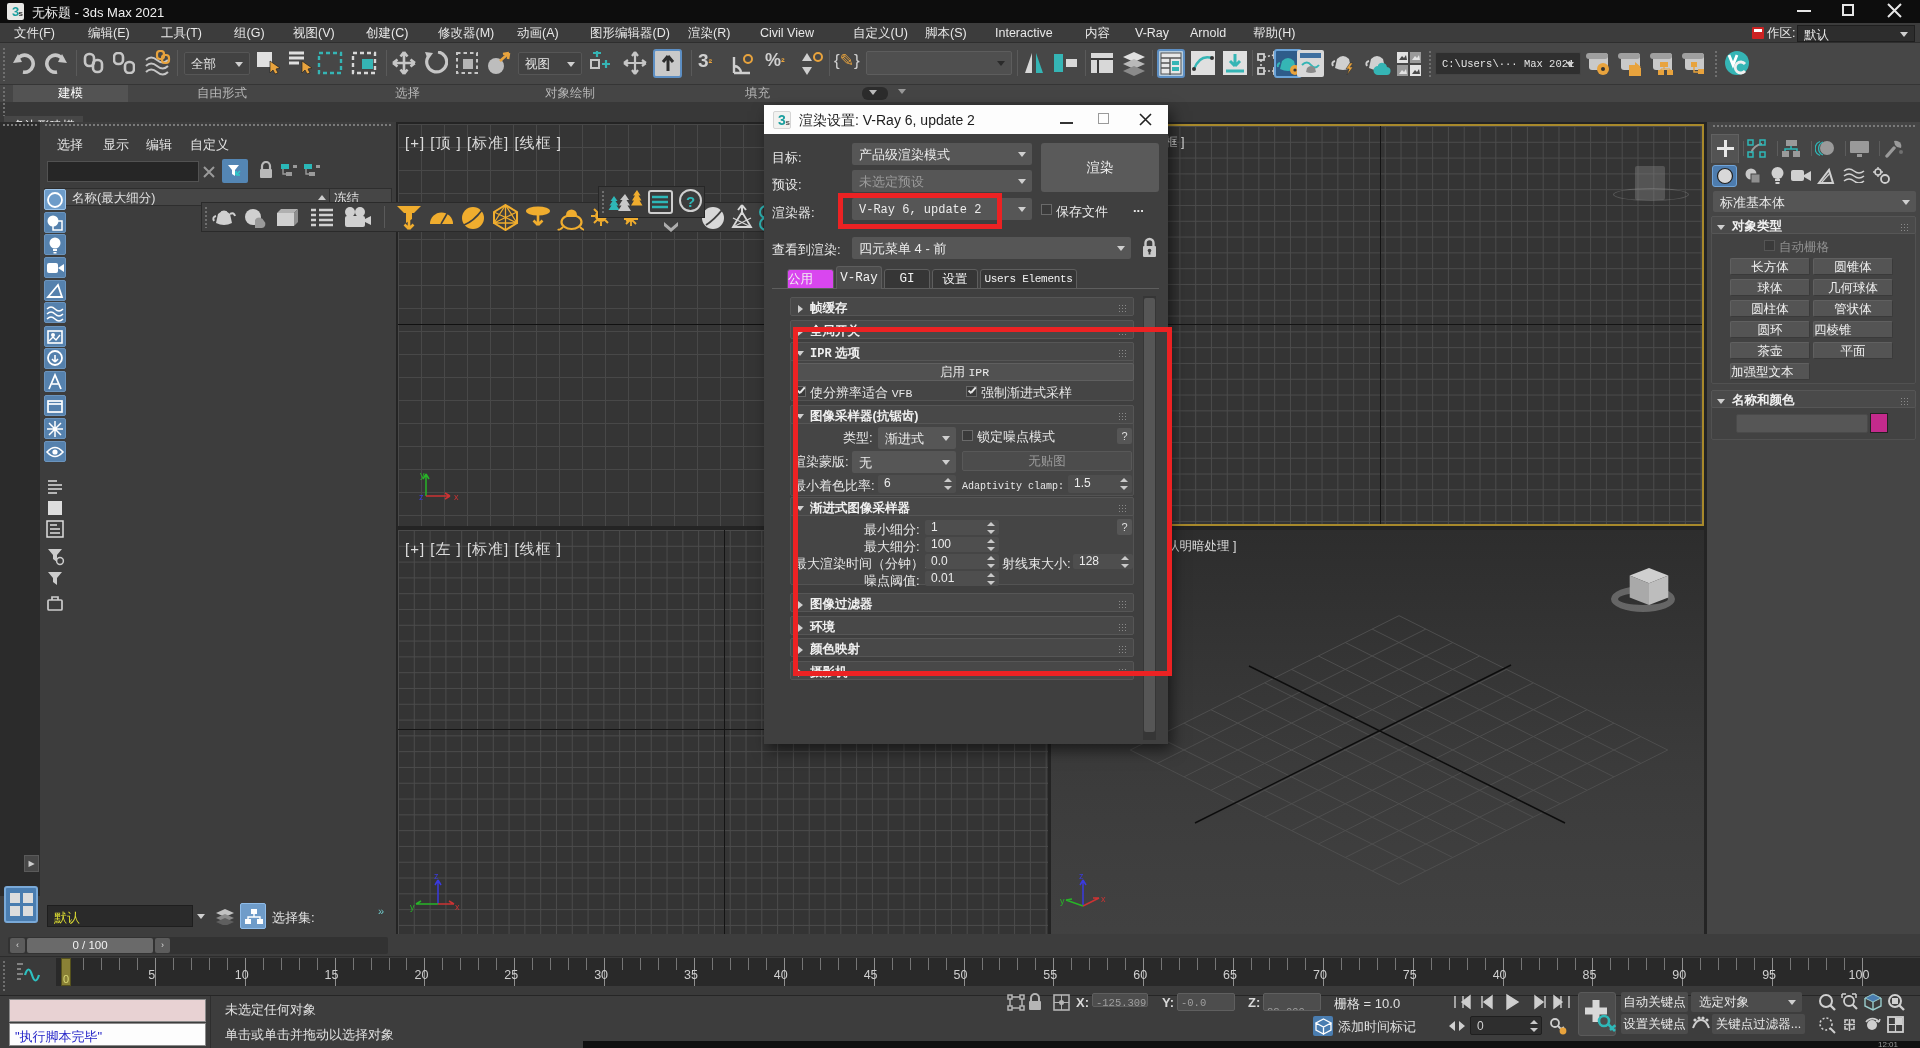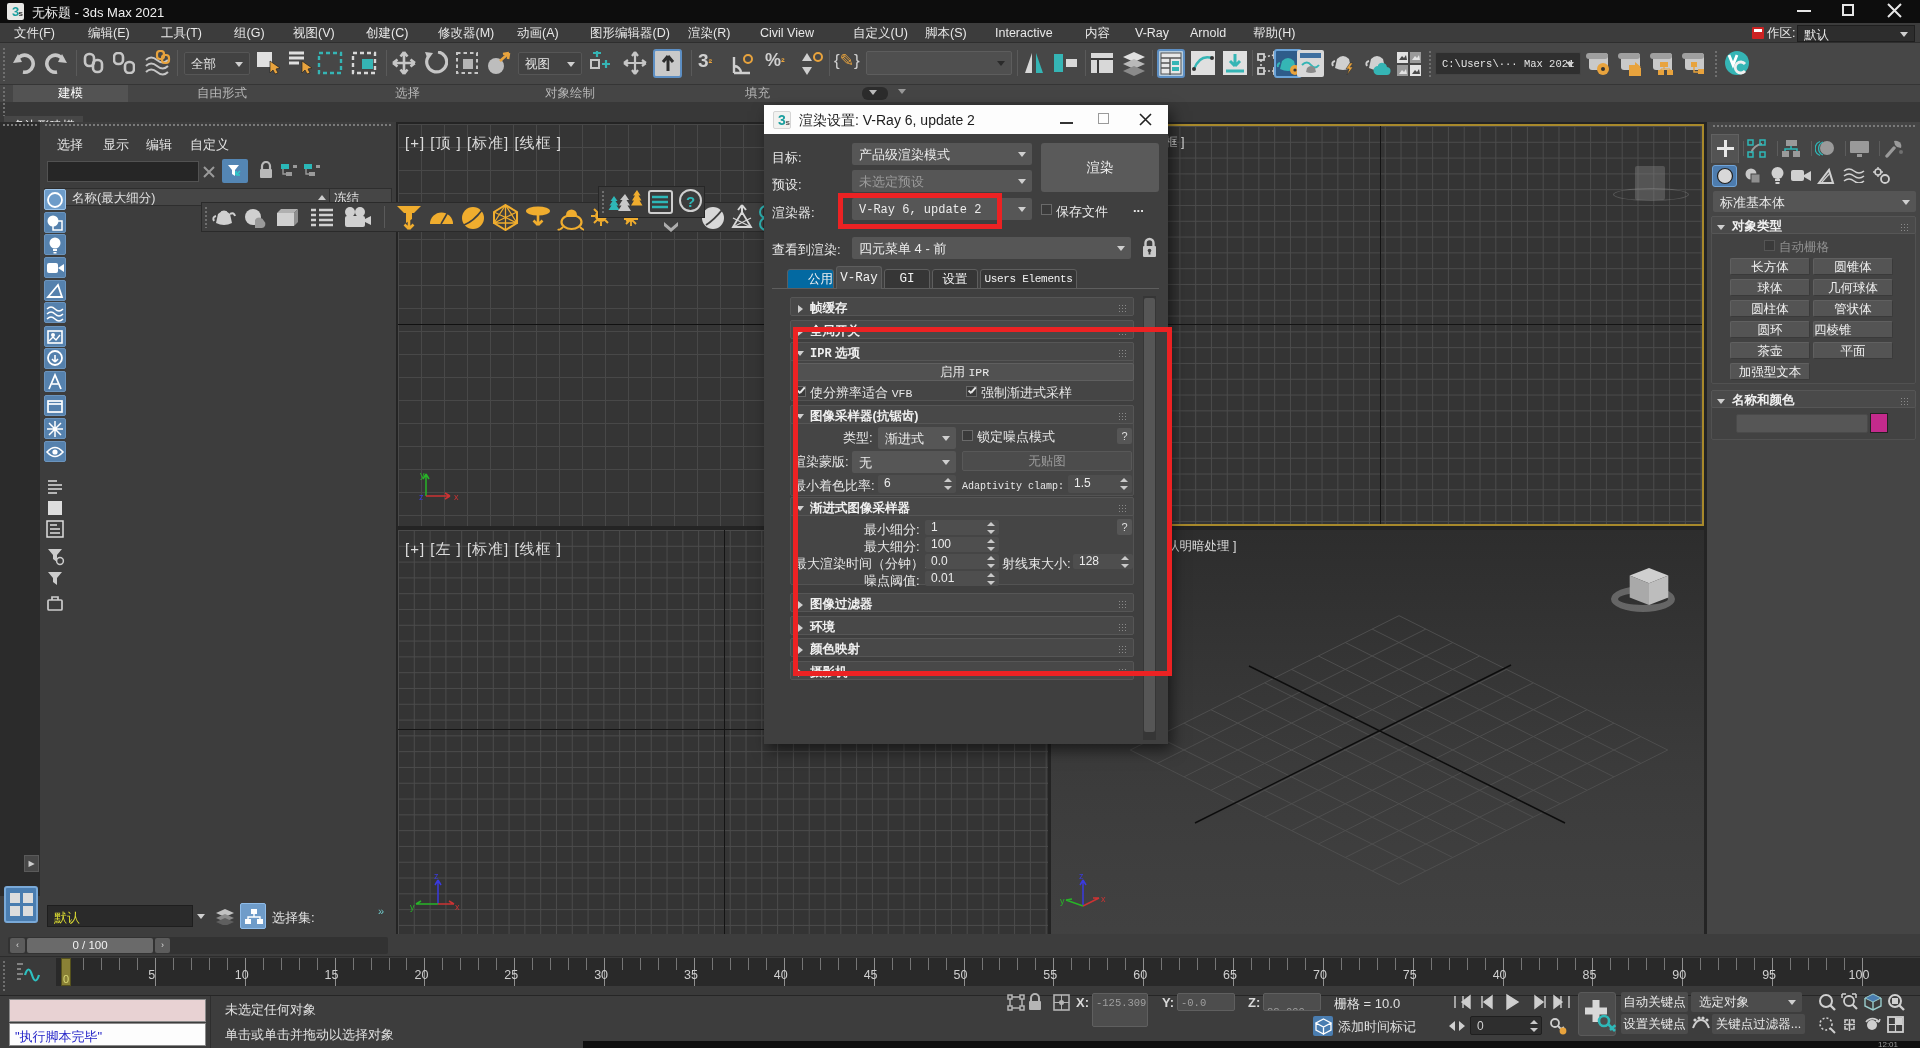--- a/index.html
+++ b/index.html
@@ -679,21 +679,21 @@
       <div class="abs btn3d" style="left:1730px;top:258px;width:80px;height:17px;color:#f0f0f0;font-size:12.5px;text-align:center;line-height:16px">长方体</div>
       <div class="abs btn3d" style="left:1813px;top:258px;width:80px;height:17px;color:#f0f0f0;font-size:12.5px;text-align:center;line-height:16px">圆锥体</div>
       <div class="abs btn3d" style="left:1730px;top:279px;width:80px;height:17px;color:#f0f0f0;font-size:12.5px;text-align:center;line-height:16px">球体</div>
       <div class="abs btn3d" style="left:1813px;top:279px;width:80px;height:17px;color:#f0f0f0;font-size:12.5px;text-align:center;line-height:16px">几何球体</div>
       <div class="abs btn3d" style="left:1730px;top:300px;width:80px;height:17px;color:#f0f0f0;font-size:12.5px;text-align:center;line-height:16px">圆柱体</div>
       <div class="abs btn3d" style="left:1813px;top:300px;width:80px;height:17px;color:#f0f0f0;font-size:12.5px;text-align:center;line-height:16px">管状体</div>
       <div class="abs btn3d" style="left:1730px;top:321px;width:80px;height:17px;color:#f0f0f0;font-size:12.5px;text-align:center;line-height:16px">圆环</div>
       <div class="abs btn3d" style="left:1813px;top:321px;width:80px;height:17px;color:#f0f0f0;font-size:12.5px;text-align:left;line-height:16px">四棱锥</div>
       <div class="abs btn3d" style="left:1730px;top:342px;width:80px;height:17px;color:#f0f0f0;font-size:12.5px;text-align:center;line-height:16px">茶壶</div>
       <div class="abs btn3d" style="left:1813px;top:342px;width:80px;height:17px;color:#f0f0f0;font-size:12.5px;text-align:center;line-height:16px">平面</div>
-      <div class="abs btn3d" style="left:1730px;top:363px;width:80px;height:17px;color:#f0f0f0;font-size:12.5px;text-align:center;line-height:16px">加强型文本</div>
+      <div class="abs btn3d" style="left:1730px;top:363px;width:80px;height:17px;color:#f0f0f0;font-size:12.5px;text-align:left;line-height:16px">加强型文本</div>
       <div class="abs" style="left:1711px;top:390px;width:205px;height:50px;background:#424242;border:1px solid #515151;border-radius:2px"></div>
       <div class="abs" style="left:1711px;top:390px;width:205px;height:18px;background:#4a4a4a;border:1px solid #565656;border-radius:2px">
         <span class="darrow"></span>
         <span style="position:absolute;left:20px;top:1px;font-weight:bold;font-size:12.5px;color:#f0f0f0">名称和颜色</span>
         <span class="grip"></span>
       </div>
       <div class="abs" style="left:1736px;top:414px;width:132px;height:19px;background:#565656;border:1px solid #4a4a4a;border-radius:2px"></div>
       <div class="abs" style="left:1870px;top:413px;width:18px;height:20px;background:#c42a8c;border:1px solid #222"></div>
     </div>
 
@@ -883,21 +883,21 @@
       <svg class="abs" style="left:1026px;top:992px" width="18" height="20">
         <rect x="3" y="9" width="12" height="9" rx="1" fill="#b5b5b5"></rect>
         <path d="M5 9 v-3 a4 4 0 0 1 8 0 v3" stroke="#b5b5b5" stroke-width="2" fill="none"></path>
       </svg>
       <svg class="abs" style="left:1051px;top:992px" width="22" height="20">
         <rect x="3" y="3" width="15" height="15" fill="none" stroke="#b5b5b5" stroke-width="1.6"></rect>
         <circle cx="10.5" cy="10.5" r="2.5" fill="#b5b5b5"></circle>
         <path d="M10.5 3 v15 M3 10.5 h15" stroke="#b5b5b5" stroke-width="1"></path>
       </svg>
       <div class="abs" style="left:1076px;top:995px;font-size:13px;font-weight:bold;color:#d8d8d8">X:</div>
-      <div class="abs mono" style="left:1092px;top:993px;width:56px;height:34px;background:#4d4d4d;border:1px solid #5f5f5f;border-radius:2px;color:#9f9f9f;font-size:10.5px;overflow:hidden">
+      <div class="abs mono" style="left:1092px;top:993px;width:56px;height:14px;background:#4d4d4d;border:1px solid #5f5f5f;border-radius:2px;color:#9f9f9f;font-size:10.5px;overflow:hidden">
         <span style="position:absolute;left:3px;top:3px">-125.309</span>
       </div>
       <div class="abs" style="left:1162px;top:995px;font-size:13px;font-weight:bold;color:#d8d8d8">Y:</div>
       <div class="abs mono" style="left:1177px;top:993px;width:58px;height:18px;background:#4d4d4d;border:1px solid #5f5f5f;border-radius:2px;color:#9f9f9f;font-size:10.5px;overflow:hidden">
         <span style="position:absolute;left:3px;top:3px">-0.0</span>
       </div>
       <div class="abs" style="left:1248px;top:995px;font-size:13px;font-weight:bold;color:#d8d8d8">Z:</div>
       <div class="abs mono" style="left:1263px;top:993px;width:58px;height:18px;background:#4d4d4d;border:1px solid #5f5f5f;border-radius:2px;color:#9f9f9f;font-size:10.5px;overflow:hidden">
         <span style="position:absolute;left:3px;top:12px">32.099</span>
       </div>
@@ -1027,21 +1027,21 @@
       <div class="abs drop" style="left:852px;top:237px;width:279px;height:22px;z-index:55">
         <span style="position:absolute;left:7px;top:3px;font-size:13px;color:#ececec">四元菜单 4 - 前</span>
         <span class="darr"></span>
       </div>
       <svg class="abs" style="left:1141px;top:237px;z-index:55" width="17" height="21">
         <rect x="2" y="9" width="13" height="11" rx="1" fill="#c9c9c9"></rect>
         <path d="M4.5 9 v-3 a4 4 0 0 1 8 0 v3" stroke="#c9c9c9" stroke-width="2.4" fill="none"></path>
         <circle cx="8.5" cy="13.5" r="1.8" fill="#3f3f3f"></circle>
         <rect x="7.6" y="14" width="1.8" height="3.5" fill="#3f3f3f"></rect>
       </svg>
-      <div class="abs" style="left:787px;top:269px;width:47px;height:20px;background:#0369a1;border:1px solid #5e5e5e;border-bottom:1px solid #5e5e5e;border-radius:3px 3px 0 0;color:#f2f2f2;font-size:12.5px;text-align:right;line-height:19px;z-index:56">公用</div>
+      <div class="abs" style="left:787px;top:269px;width:47px;height:20px;background:#d946ef;border:1px solid #5e5e5e;border-bottom:1px solid #5e5e5e;border-radius:3px 3px 0 0;color:#f2f2f2;font-size:12.5px;text-align:left;line-height:19px;z-index:56">公用</div>
       <div class="abs mono" style="left:836px;top:266px;width:46px;height:23px;background:#4c4c4c;border:1px solid #5e5e5e;border-bottom:none;border-radius:3px 3px 0 0;color:#f2f2f2;font-size:12.5px;text-align:center;line-height:22px;z-index:57">V-Ray</div>
       <div class="abs mono" style="left:884px;top:269px;width:46px;height:20px;background:#363636;border:1px solid #5e5e5e;border-bottom:1px solid #5e5e5e;border-radius:3px 3px 0 0;color:#f2f2f2;font-size:12.5px;text-align:center;line-height:19px;z-index:56">GI</div>
       <div class="abs" style="left:932px;top:269px;width:46px;height:20px;background:#363636;border:1px solid #5e5e5e;border-bottom:1px solid #5e5e5e;border-radius:3px 3px 0 0;color:#f2f2f2;font-size:12.5px;text-align:center;line-height:19px;z-index:56">设置</div>
       <div class="abs mono" style="left:980px;top:269px;width:97px;height:20px;background:#363636;border:1px solid #5e5e5e;border-bottom:1px solid #5e5e5e;border-radius:3px 3px 0 0;color:#f2f2f2;font-size:12.5px;text-align:center;line-height:19px;z-index:56"><span style="font-size:11px;letter-spacing:-.3px;white-space:nowrap">Users Elements</span></div>
       <div class="abs" style="left:772px;top:288px;width:387px;height:1px;background:#5e5e5e;z-index:55"></div>
       <div class="rollhead" style="top:297px;z-index:55">
         <span class="rarrow"></span>
         <span style="position:absolute;left:19px;top:2px">帧缓存</span>
         <span class="grip"></span>
       </div>

